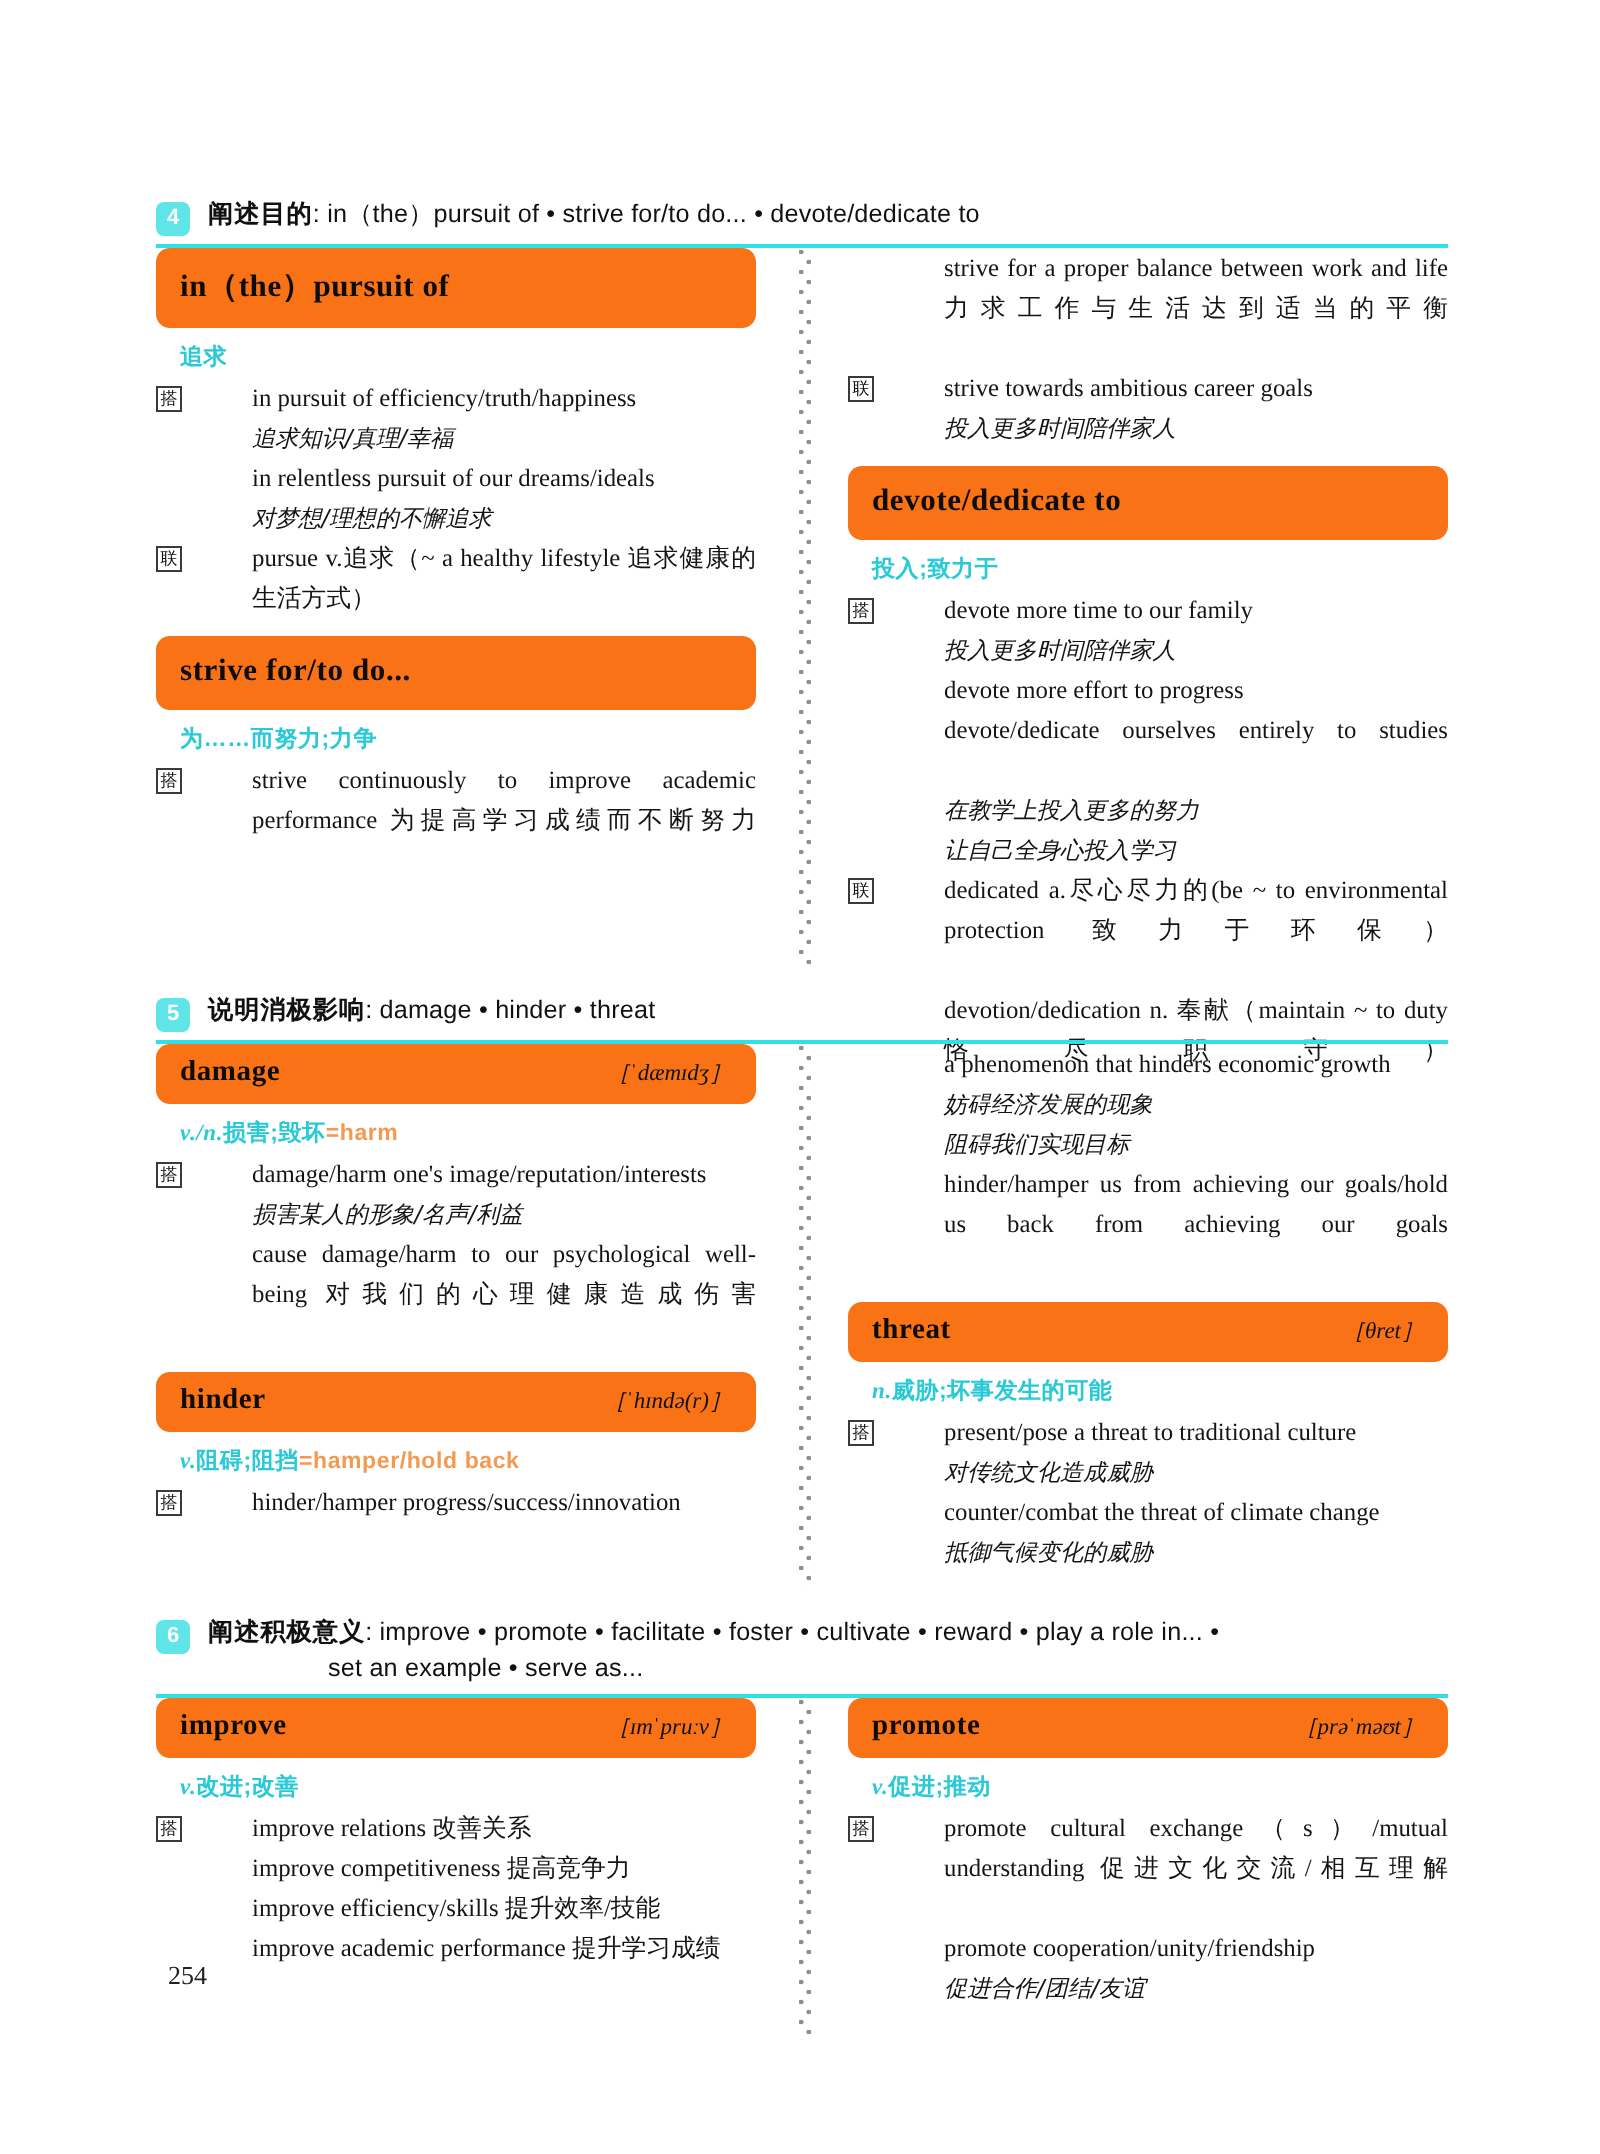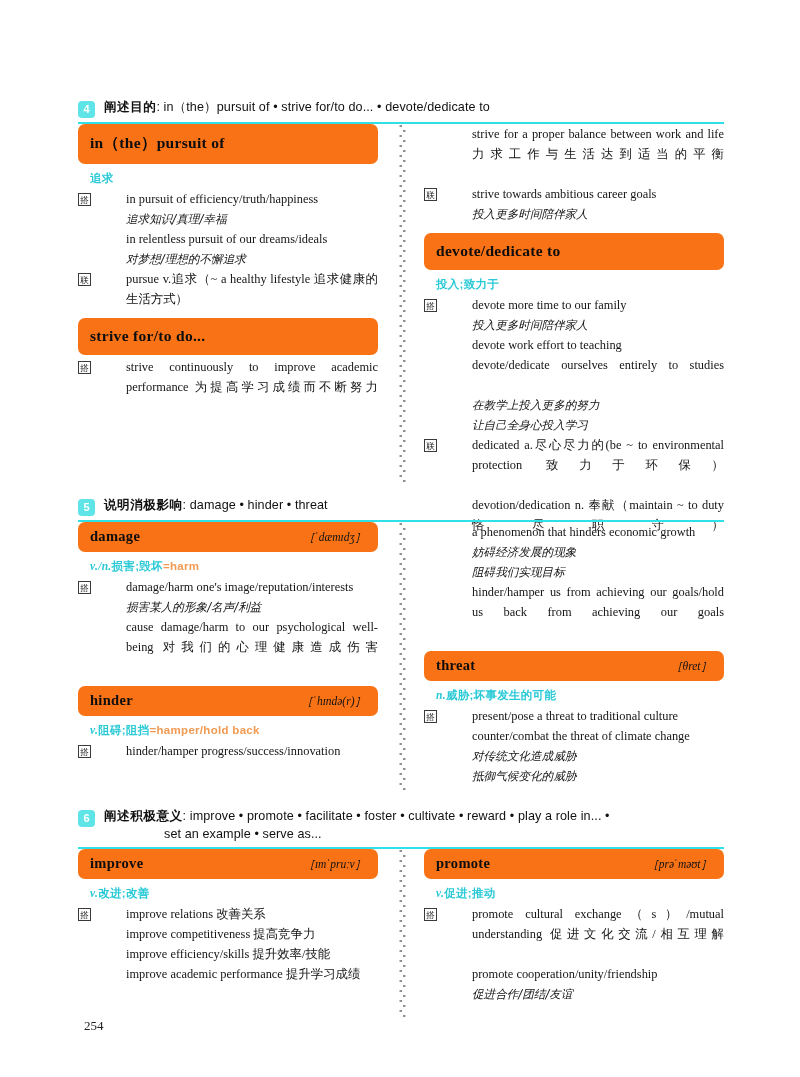--- a/index.html
+++ b/index.html
@@ -91,21 +91,21 @@
   }
   .ln.just{text-align:justify;}
   .ln.just::after{content:"";display:inline-block;width:100%;}
   .cnx{font-family:"DejaVu Sans","Liberation Sans",sans-serif;font-size:11.6px;font-style:italic;}
 
   .blk{margin-top:9px;}
   .blk.first{margin-top:0;}
 
   
   .pageno{
-    position:absolute;left:84px;top:1018px;
+    position:absolute;left:84px;top:980px;
     font-family:"Liberation Serif","DejaVu Serif",serif;
     font-size:13px;color:#222;
   }
 </style>
 </head>
 <body>
 
 <div class="page">
   <div id="sections-root">
       <div class="section" style="top: 99px;">
@@ -138,20 +138,21 @@
                     <div class="ln">pursue v.追求（~ a healthy lifestyle 追求健康的生活方式）</div>
                   </div>
                 </div>
               </div>
             </div>
             <div class="blk">
               <div class="wordbox tall">
                 <span class="headword big">strive for/to do...</span>
                 <span class="phon"></span>
               </div>
+              <div class="defn"><span>为……而努力;力争</span></div>
               <div class="rows">
                 <div class="row">
                   <span class="tag">搭</span>
                   <div class="lines">
                     <div class="ln just">strive continuously to improve academic performance 为提高学习成绩而不断努力</div>
                   </div>
                 </div>
               </div>
             </div>
           </div>
@@ -181,21 +182,21 @@
                 <span class="headword big">devote/dedicate to</span>
                 <span class="phon"></span>
               </div>
               <div class="defn"><span>投入;致力于</span></div>
               <div class="rows">
                 <div class="row">
                   <span class="tag">搭</span>
                   <div class="lines">
                     <div class="ln">devote more time to our family</div>
                     <div class="ln cnx">投入更多时间陪伴家人</div>
-                    <div class="ln">devote work effort to teaching</div>
+                    <div class="ln">devote more effort to progress</div>
                     <div class="ln just">devote/dedicate ourselves entirely to studies</div>
                     <div class="ln cnx">在教学上投入更多的努力</div>
                     <div class="ln cnx">让自己全身心投入学习</div>
                   </div>
                 </div>
                 <div class="row">
                   <span class="tag">联</span>
                   <div class="lines">
                     <div class="ln just">dedicated a.尽心尽力的(be ~ to environmental protection 致力于环保）</div>
                     <div class="ln just">devotion/dedication n. 奉献（maintain ~ to duty 恪尽职守）</div>
@@ -268,22 +269,22 @@
               <div class="wordbox">
                 <span class="headword">threat</span>
                 <span class="phon">［θret］</span>
               </div>
               <div class="defn"><span class="pos">n.</span><span>威胁;坏事发生的可能</span></div>
               <div class="rows">
                 <div class="row">
                   <span class="tag">搭</span>
                   <div class="lines">
                     <div class="ln">present/pose a threat to traditional culture</div>
+                    <div class="ln cnx">对传统文化造成威胁</div>
                     <div class="ln">counter/combat the threat of climate change</div>
-                    <div class="ln cnx">对传统文化造成威胁</div>
                     <div class="ln cnx">抵御气候变化的威胁</div>
                   </div>
                 </div>
               </div>
             </div>
           </div>
         </div>
       </div>
       <div class="section" style="top: 808px;">
         <div class="sec-head">

